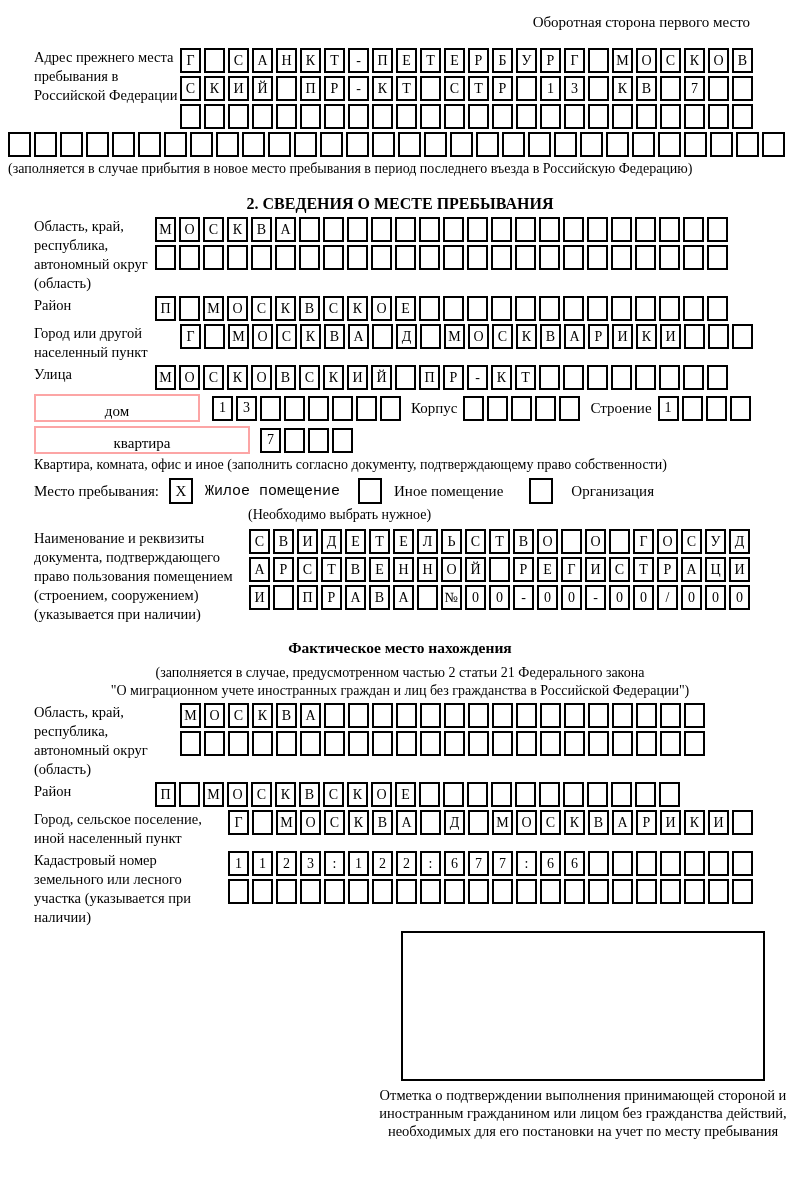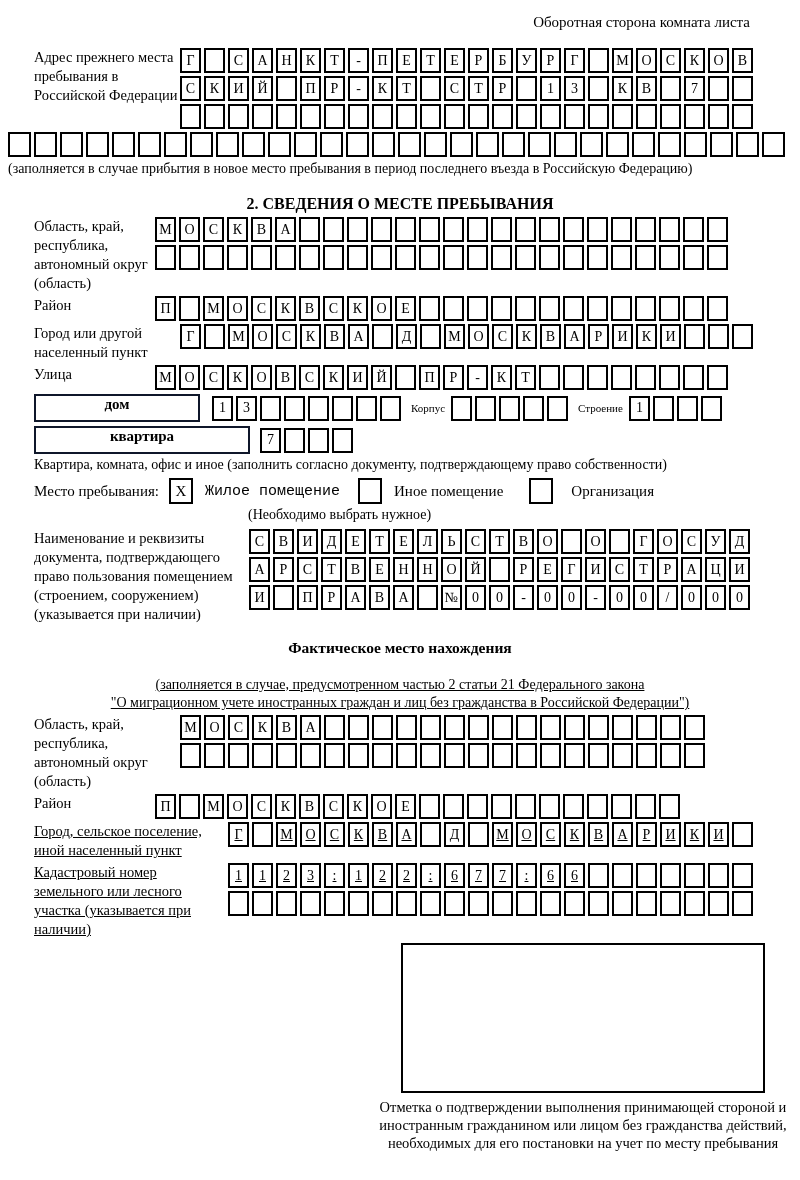--- a/index.html
+++ b/index.html
@@ -10,21 +10,21 @@
     font-family:"Liberation Serif","DejaVu Serif",serif;
     font-size:15px;
   }
   .page { position:relative; width:800px; height:1180px; padding:0 8px; overflow:hidden; background:#fff; }
 
   .header-note { text-align:right; padding:12px 42px 0 0; font-size:15px; line-height:20px; }
 
   .field { display:grid; margin-top:3px; }
   .cols-147 { grid-template-columns:147px 1fr; }
   .cols-172 { grid-template-columns:172px 1fr; }
-  .cols-220 { grid-template-columns:220px 1fr;text-decoration:underline; }
+  .cols-220 { grid-template-columns:220px 1fr; }
   .cols-241 { grid-template-columns:241px 1fr; }
   .label { font-size:14.5px; line-height:19px; padding-left:26px; }
 
   .cellrows { display:flex; flex-direction:column; gap:3px; align-items:flex-start; }
   .cellrow { display:flex; gap:3px; }
   .cell {
     flex:0 0 auto; width:21px; height:25px;
     border:2px solid #000;
     display:inline-flex; align-items:center; justify-content:center;
     font-size:14px; background:#fff;
@@ -32,31 +32,31 @@
   .cellrow.wide { margin-top:3px; }
   .cellrow.wide .cell { width:23px; }
 
   .note { font-size:14px; line-height:18px; }
   .note.center { text-align:left; margin-top:3px; }
   .note.left { padding-left:26px; margin-top:2px; }
 
   .section-title { text-align:center; font-weight:bold; font-size:16px; line-height:20px; margin-top:16px; }
   .sub-title { text-align:center; font-weight:bold; font-size:15.5px; line-height:20px; margin-top:14px; }
   .sub-note { text-align:center; font-size:14px; line-height:18px; }
-  .sub-note-wrap { margin-top:18px;text-decoration:underline; }
+  .sub-note-wrap { margin-top:6px; }
 
   .inline-row { display:flex; align-items:center; padding-left:26px; margin-top:4px; }
   .labelbox {
-    border:2px solid #0f172a; height:28px;
-    display:flex; align-items:flex-start; justify-content:center;
-    font-size:15px; background:#fff;font-weight:bold;
+    border:2px solid #fca5a5; height:28px;
+    display:flex; align-items:flex-end; justify-content:center;
+    font-size:15px; background:#fff;
   }
   .labelbox.dom { width:166px; margin-right:12px; }
   .labelbox.kvartira { width:216px; margin-right:10px; }
-  .inline-label { font-size:11px; }
+  .inline-label { font-size:15px; }
   .ml10 { margin-left:10px; } .ml6 { margin-left:6px; }
 
   .check-row { display:flex; align-items:center; padding-left:26px; margin-top:4px; }
   .checkbox {
     width:24px; height:26px; border:2px solid #000;
     display:inline-flex; align-items:center; justify-content:center;
     font-size:15px; background:#fff;
   }
   .check-label { font-size:15px; }
   .check-note { font-size:14px; line-height:18px; margin-left:240px; margin-top:2px; }
@@ -65,21 +65,21 @@
 
   .stamp-wrap { margin-top:4px; margin-left:366px; width:418px; }
   .stamp-box { width:364px; height:150px; border:2.5px solid #000; margin:0 auto; background:#fff; }
   .stamp-caption { text-align:center; font-size:14.5px; line-height:18px; margin-top:5px; }
 </style>
 </head>
 <body>
 
 <div class="page">
 
-  <div class="header-note">Оборотная сторона комната листа</div>
+  <div class="header-note">Оборотная сторона первого место</div>
 
   <div class="field cols-172" style="margin-top:16px;">
     <div class="label">Адрес прежнего места пребывания в Российской Федерации</div>
     <div class="cellrows">
       <div class="cellrow">
           <span class="cell">Г</span>
           <span class="cell"></span>
           <span class="cell">С</span>
           <span class="cell">А</span>
           <span class="cell">Н</span>

